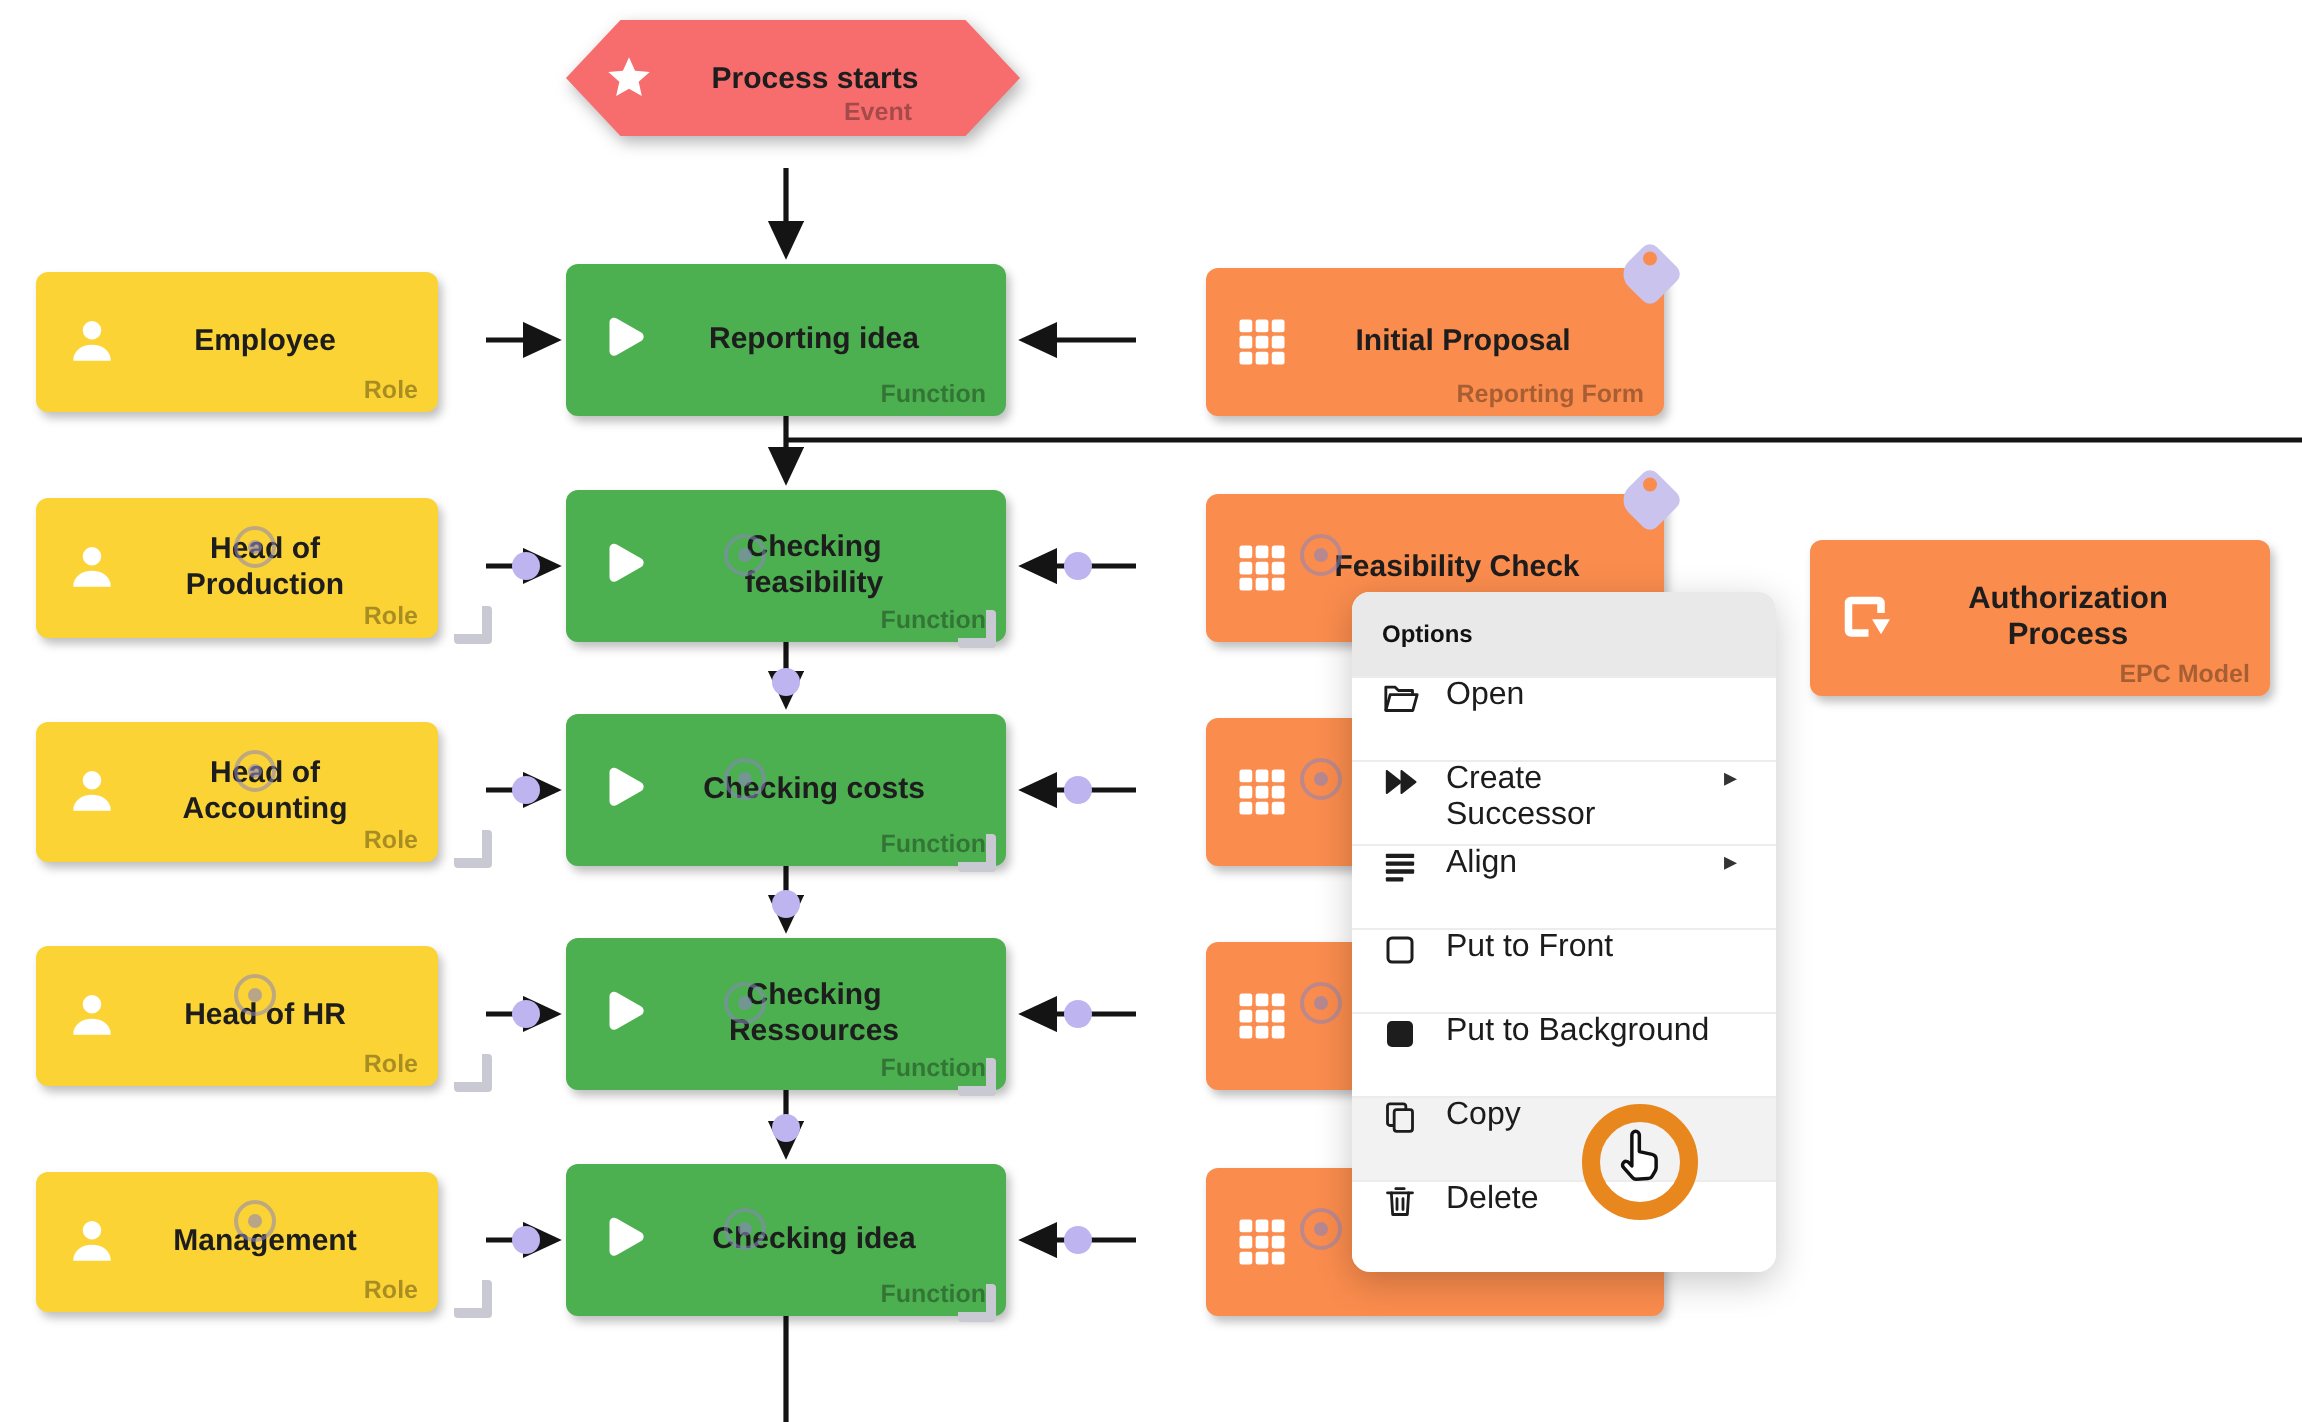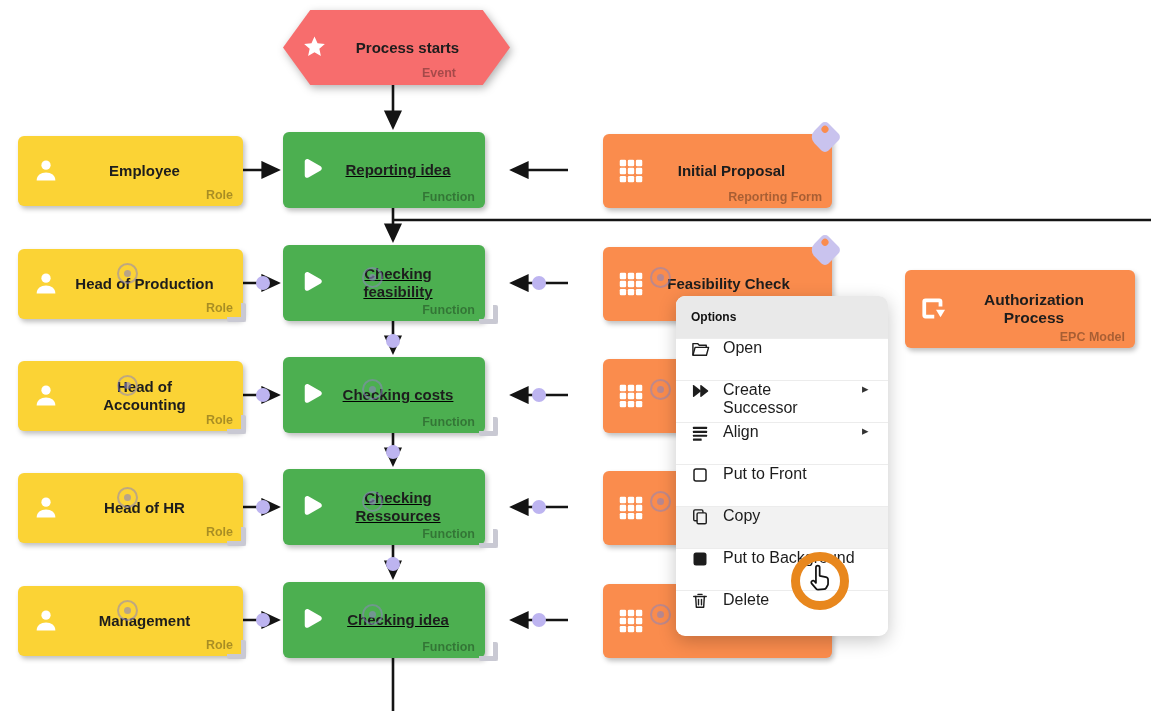--- a/index.html
+++ b/index.html
@@ -16,35 +16,35 @@
   #wires{position:absolute;left:0;top:0;z-index:5;}
 
   
   .node{position:absolute;display:flex;align-items:center;border-radius:6px;
         box-shadow:2px 3px 5px rgba(0,0,0,0.25);z-index:10;cursor:pointer;}
   .node .nicon{flex:0 0 56px;display:flex;justify-content:center;align-items:center;}
   .node .nlabel{flex:1;text-align:center;font-size:15px;font-weight:700;color:#1d1d1d;
         padding-right:28px;line-height:18px;}
   .node .ntype{position:absolute;right:10px;bottom:4px;font-size:12.5px;font-weight:700;
         color:rgba(0,0,0,0.33);}
-  .role{background:var(--c-role);width:225px;height:70px;}
-  .func{background:var(--c-func);width:202px;height:76px;text-decoration:underline;}
+  .role{background:var(--c-role);width:201px;height:70px;}
+  .func{background:var(--c-func);width:220px;height:76px;}
   .form{background:var(--c-form);width:229px;height:74px;margin-left:35px;}
   .model{background:var(--c-form);width:230px;height:78px;}
   .model .nlabel{font-size:15.5px;}
 
   
   .form.clipped .nlabel{position:absolute;left:0;top:0;width:104px;height:100%;
         display:flex;flex-direction:column;justify-content:center;align-items:flex-end;
         padding:0;}
 
   
   .hexwrap{position:absolute;left:283px;top:10px;z-index:10;
         filter:drop-shadow(2px 3px 4px rgba(0,0,0,0.3));}
-  .hex{width:227px;height:75px;background:var(--c-event);display:flex;align-items:center;
+  .hex{width:227px;height:58px;background:var(--c-event);display:flex;align-items:center;
         clip-path:polygon(0% 50%,12% 0%,88% 0%,100% 50%,88% 100%,12% 100%);position:relative;}
   .hex .nicon{flex:0 0 62px;display:flex;justify-content:center;align-items:center;}
   .hex .nlabel{flex:1;text-align:center;font-size:15px;font-weight:700;color:#1d1d1d;padding-right:40px;}
   .hex .ntype{position:absolute;right:54px;bottom:5px;font-size:12.5px;font-weight:700;color:rgba(0,0,0,0.33);}
 
   
   .tag{position:absolute;top:-9px;right:-5px;width:24px;height:24px;background:var(--c-tag);
        border-radius:5px 5px 5px 9px;transform:rotate(45deg);z-index:9;}
   .tag i{position:absolute;left:3px;top:3px;width:7px;height:7px;border-radius:50%;
        background:var(--c-form);}
@@ -432,38 +432,38 @@
       <span class="sub">▸</span>
     </div>
     <div class="mitem">
       <span class="micon">
           <svg viewBox="0 0 24 24" width="20" height="20">
             <rect x="4.8" y="4.8" width="14.4" height="14.4" rx="2.4" fill="none" stroke="#1d1d1d" stroke-width="1.8"></rect>
           </svg>
         </span>
       <span class="mlabel">Put to Front</span>
     </div>
+    <div class="mitem">
+      <span class="micon">
+          <svg viewBox="0 0 24 24" width="20" height="20">
+            <rect x="4.2" y="4.2" width="15.6" height="15.6" rx="3" fill="#1d1d1d"></rect>
+          </svg>
+        </span>
+      <span class="mlabel">Put to Background</span>
+    </div>
     <div class="mitem hover">
       <span class="micon">
           <svg viewBox="0 0 24 24" width="20" height="20">
             <g fill="none" stroke="#1d1d1d" stroke-width="1.7" stroke-linejoin="round">
               <rect x="8.5" y="7" width="11" height="13" rx="1.5"></rect>
               <path d="M15.5 7V5c0-.8-.7-1.5-1.5-1.5H6c-.8 0-1.5.7-1.5 1.5v10c0 .8.7 1.5 1.5 1.5h2.5"></path>
             </g>
           </svg>
         </span>
       <span class="mlabel">Copy</span>
-    </div>
-    <div class="mitem">
-      <span class="micon">
-          <svg viewBox="0 0 24 24" width="20" height="20">
-            <rect x="4.2" y="4.2" width="15.6" height="15.6" rx="3" fill="#1d1d1d"></rect>
-          </svg>
-        </span>
-      <span class="mlabel">Put to Background</span>
     </div>
     <div class="mitem">
       <span class="micon">
           <svg viewBox="0 0 24 24" width="20" height="20">
             <g fill="none" stroke="#1d1d1d" stroke-width="1.7" stroke-linecap="round" stroke-linejoin="round">
               <path d="M4.5 6.5h15"></path>
               <path d="M9.5 4h5"></path>
               <path d="M6.8 6.5l.8 13h8.8l.8-13"></path>
               <path d="M10.2 10v6.5M13.8 10v6.5"></path>
             </g>

